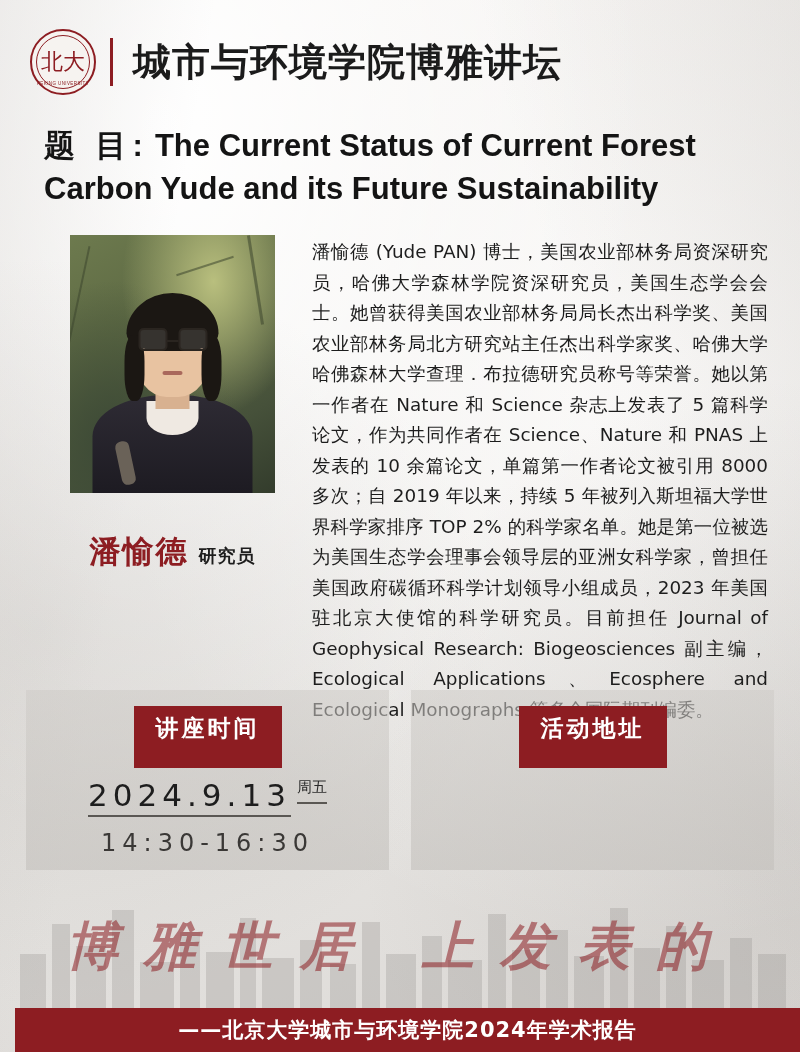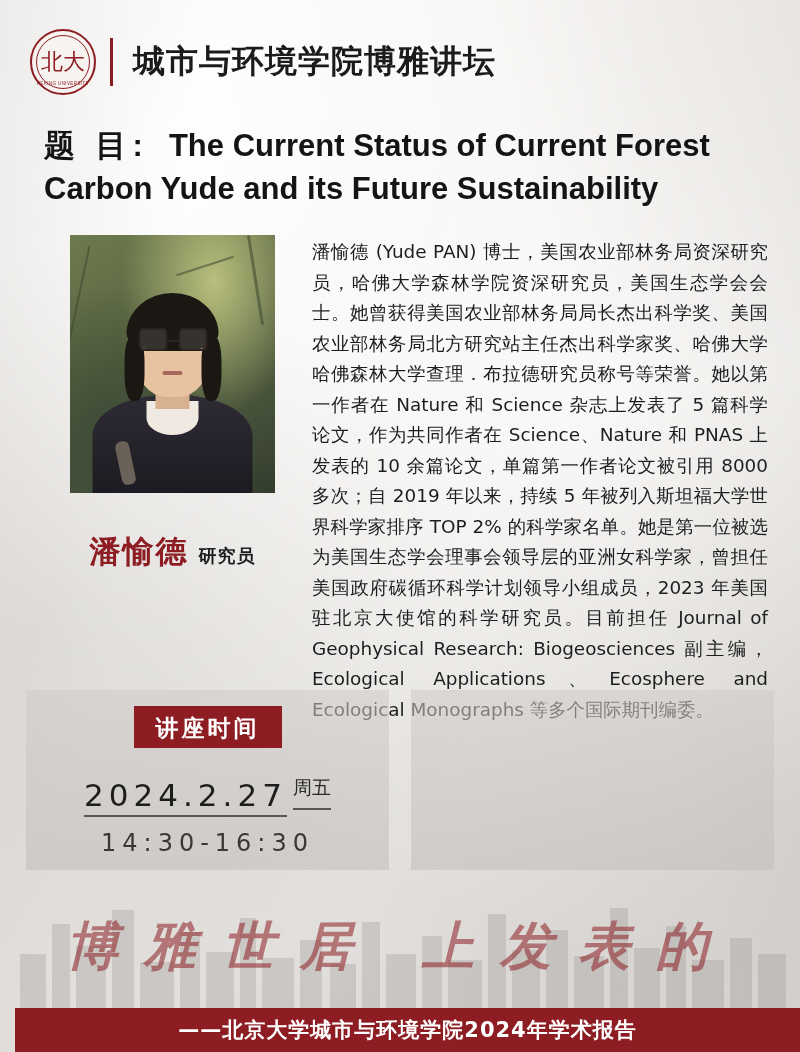--- a/index.html
+++ b/index.html
@@ -111,21 +111,21 @@
     z-index: 2;
   }
   .divider-v {
     width: 3px;
     height: 48px;
     background: #8d1d22;
     margin-left: 14px;
   }
   .header-title {
     margin-left: 20px;
-    font-size: 32px;
+    font-size: 38px;
     font-weight: bold;
     color: #1b1b1b;
     letter-spacing: 1px;
     font-family: "DejaVu Sans", sans-serif;
     white-space: nowrap;
   }
 
   
   .title-block {
     position: absolute;
@@ -136,21 +136,21 @@
   .title-line1 {
     font-size: 31px;
     font-weight: bold;
     color: #141414;
     letter-spacing: 0px;
     line-height: 40px;
     white-space: nowrap;
   }
   .title-label {
     letter-spacing: 6px;
-    margin-right: 20px;
+    margin-right: 6px;
   }
   .title-line2 {
     font-size: 31px;
     font-weight: bold;
     color: #141414;
     line-height: 42px;
     margin-top: 2px;
     white-space: nowrap;
   }
 
@@ -340,21 +340,21 @@
   .panel-head {
     position: absolute;
     top: 16px;
     left: 50%;
     transform: translateX(-50%);
     background: #8d1d22;
     color: #fff;
     font-size: 23px;
     font-weight: bold;
     letter-spacing: 3px;
-    padding: 7px 22px 4px;
+    padding: 7px 22px 24px;
     white-space: nowrap;
     font-family: "DejaVu Sans", sans-serif;
   }
   .panel-body {
     position: absolute;
     top: 74px;
     left: 0;
     right: 0;
     bottom: 0;
     display: flex;
@@ -369,27 +369,27 @@
   }
   .date-main {
     font-size: 31px;
     letter-spacing: 5px;
     color: #1d1d1d;
     font-family: "DejaVu Sans", sans-serif;
     border-bottom: 2px solid #5a5753;
     padding-bottom: 2px;
   }
   .date-week {
-    font-size: 19px;
+    font-size: 15px;
     line-height: 16px;
     color: #2a2a2a;
     margin-left: 6px;
     margin-top: 2px;
     border-bottom: 2px solid #5a5753;
-    padding-bottom: 13px;
+    padding-bottom: 7px;
     text-align: center;
     font-family: "DejaVu Sans", sans-serif;
   }
   .time {
     margin-top: 12px;
     font-size: 24px;
     letter-spacing: 6px;
     color: #3a3836;
     font-family: "DejaVu Sans", sans-serif;
   }
@@ -499,27 +499,28 @@
     </div>
   </div>
 
   <div class="bio">潘愉德 (Yude PAN) 博士，美国农业部林务局资深研究员，哈佛大学森林学院资深研究员，美国生态学会会士。她曾获得美国农业部林务局局长杰出科学奖、美国农业部林务局北方研究站主任杰出科学家奖、哈佛大学哈佛森林大学查理．布拉德研究员称号等荣誉。她以第一作者在 Nature 和 Science 杂志上发表了 5 篇科学论文，作为共同作者在 Science、Nature 和 PNAS 上发表的 10 余篇论文，单篇第一作者论文被引用 8000 多次；自 2019 年以来，持续 5 年被列入斯坦福大学世界科学家排序 TOP 2% 的科学家名单。她是第一位被选为美国生态学会理事会领导层的亚洲女科学家，曾担任美国政府碳循环科学计划领导小组成员，2023 年美国驻北京大使馆的科学研究员。目前担任 Journal of Geophysical Research: Biogeosciences 副主编，Ecological Applications、Ecosphere and Ecological Monographs 等多个国际期刊编委。</div>
 
   <div class="panels">
     <div class="panel">
       <div class="panel-head">讲座时间</div>
       <div class="panel-body">
         <div class="date-row">
-          <div class="date-main">2024.2.27</div>
+          <div class="date-main">2024.9.13</div>
           <div class="date-week">周五</div>
         </div>
         <div class="time">14:30-16:30</div>
       </div>
     </div>
     <div class="panel">
+      <div class="panel-head">活动地址</div>
     </div>
   </div>
 
   <div class="skyline">
     <div class="bld" style="left:20px;  width:26px; height:56px;"></div>
     <div class="bld" style="left:52px;  width:18px; height:86px;"></div>
     <div class="bld" style="left:76px;  width:30px; height:64px;"></div>
     <div class="bld" style="left:112px; width:22px; height:100px;"></div>
     <div class="bld" style="left:140px; width:34px; height:48px;"></div>
     <div class="bld" style="left:180px; width:20px; height:78px;"></div>

